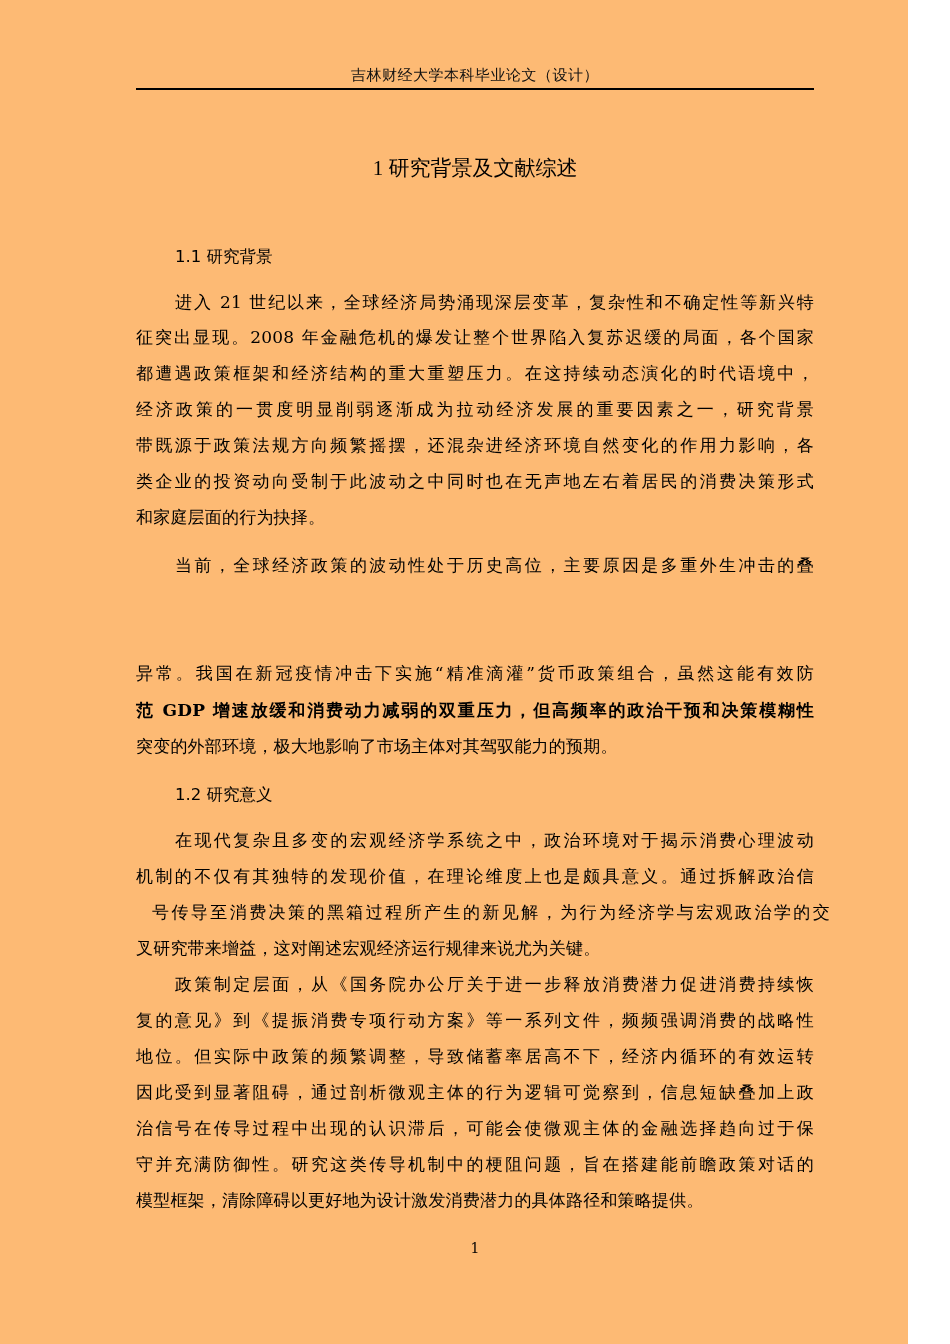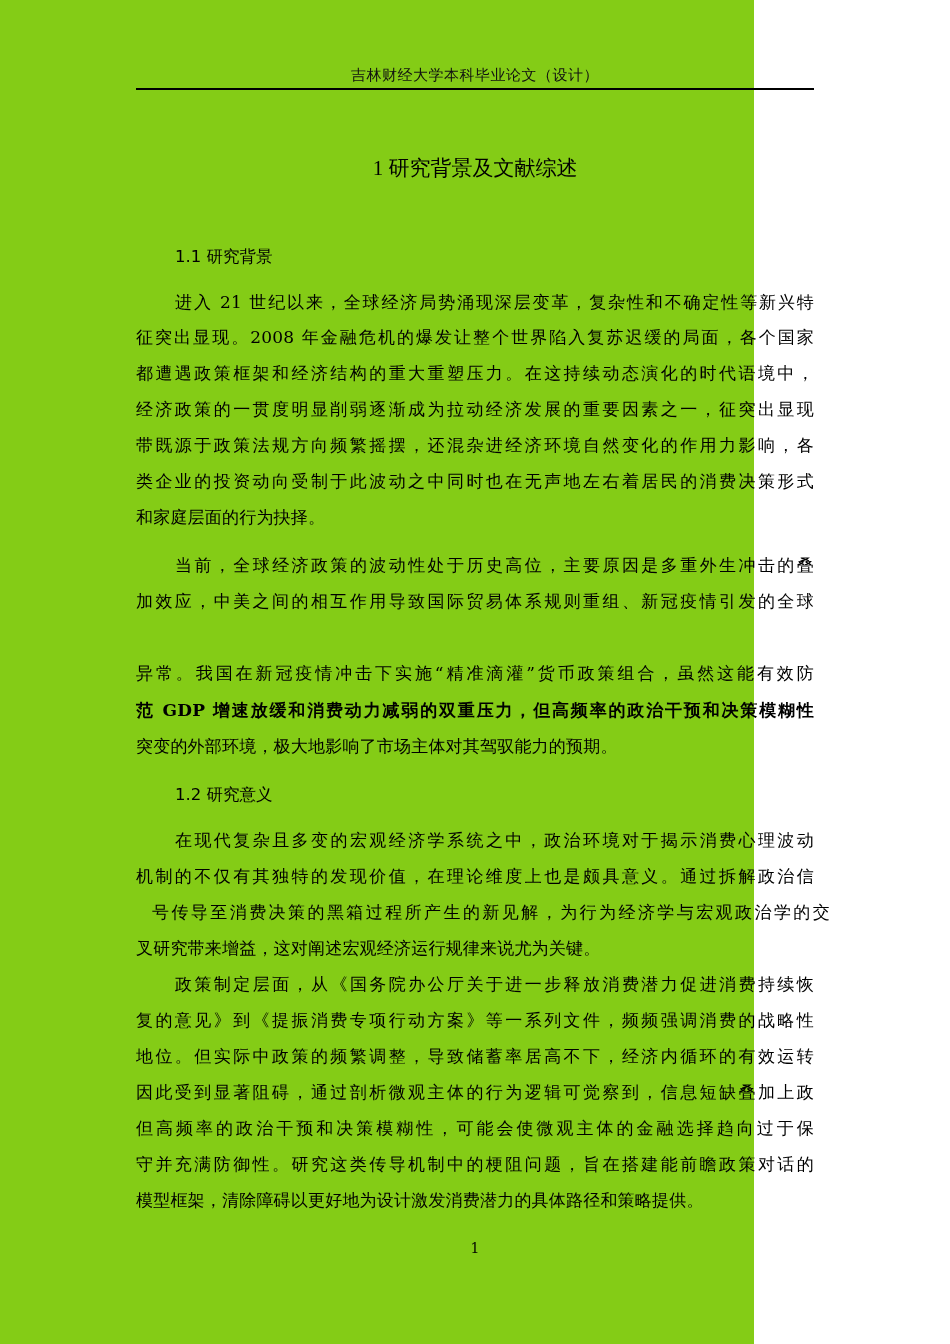--- a/index.html
+++ b/index.html
@@ -1,18 +1,18 @@
 <!DOCTYPE html>
 <html><head>
   <meta charset="utf-8">
   <style>
     html, body { margin: 0; padding: 0; background: #ffffff; }
     body { width: 950px; height: 1344px; position: relative; overflow: hidden;
            font-family: "DejaVu Serif", "Liberation Serif", serif; color: #000; }
-    .page { position: absolute; left: 0; top: 0; width: 754px; height: 1344px; background: #84cc16; }
+    .page { position: absolute; left: 0; top: 0; width: 908px; height: 1344px; background: #fdba74; }
     .header { position: absolute; left: 136px; width: 678px; top: 66px; text-align: center;
               font-size: 15px; letter-spacing: 0.5px; color: #111; }
     .header-rule { position: absolute; left: 136px; width: 678px; top: 88px; height: 2px; background: #000; }
     .chapter-title { position: absolute; left: 136px; width: 678px; top: 154px; text-align: center;
                      font-size: 21px; font-family: Liberation Serif, serif; }
     .section-title { position: absolute; left: 175px; font-size: 16.5px;
                      font-family: "DejaVu Sans", "Liberation Sans", sans-serif; }
     .line { position: absolute; left: 136px; width: 678px; font-size: 17px; white-space: nowrap;
             text-align: justify; text-align-last: justify; letter-spacing: 0.2px; }
     .line.indent { left: 175px; width: 639px; }
@@ -26,40 +26,39 @@
   <div class="header">吉林财经大学本科毕业论文（设计）</div>
   <div class="header-rule"></div>
 
   <div class="chapter-title">1 研究背景及文献综述</div>
 
   <div class="section-title" style="top:246px;">1.1 研究背景</div>
 
   <div class="line indent" style="top:291px;">进入 21 世纪以来，全球经济局势涌现深层变革，复杂性和不确定性等新兴特</div>
   <div class="line" style="top:326px;">征突出显现。2008 年金融危机的爆发让整个世界陷入复苏迟缓的局面，各个国家</div>
   <div class="line" style="top:362px;">都遭遇政策框架和经济结构的重大重塑压力。在这持续动态演化的时代语境中，</div>
-  <div class="line" style="top:398px;">经济政策的一贯度明显削弱逐渐成为拉动经济发展的重要因素之一，征突出显现</div>
+  <div class="line" style="top:398px;">经济政策的一贯度明显削弱逐渐成为拉动经济发展的重要因素之一，研究背景</div>
   <div class="line" style="top:434px;">带既源于政策法规方向频繁摇摆，还混杂进经济环境自然变化的作用力影响，各</div>
   <div class="line" style="top:470px;">类企业的投资动向受制于此波动之中同时也在无声地左右着居民的消费决策形式</div>
   <div class="line last" style="top:506px;">和家庭层面的行为抉择。</div>
 
   <div class="line indent" style="top:554px;">当前，全球经济政策的波动性处于历史高位，主要原因是多重外生冲击的叠</div>
-  <div class="line" style="top:590px;">加效应，中美之间的相互作用导致国际贸易体系规则重组、新冠疫情引发的全球</div>
   <div class="line" style="top:662px;">异常。我国在新冠疫情冲击下实施“精准滴灌”货币政策组合，虽然这能有效防</div>
   <div class="line" style="top:699px;font-weight:bold;">范 GDP 增速放缓和消费动力减弱的双重压力，但高频率的政治干预和决策模糊性</div>
   <div class="line last" style="top:735px;">突变的外部环境，极大地影响了市场主体对其驾驭能力的预期。</div>
 
   <div class="section-title" style="top:784px;">1.2 研究意义</div>
 
   <div class="line indent" style="top:829px;">在现代复杂且多变的宏观经济学系统之中，政治环境对于揭示消费心理波动</div>
   <div class="line" style="top:865px;">机制的不仅有其独特的发现价值，在理论维度上也是颇具意义。通过拆解政治信</div>
   <div class="line" style="top:901px;margin-left:16px;">号传导至消费决策的黑箱过程所产生的新见解，为行为经济学与宏观政治学的交</div>
   <div class="line last" style="top:937px;">叉研究带来增益，这对阐述宏观经济运行规律来说尤为关键。</div>
 
   <div class="line indent" style="top:973px;">政策制定层面，从《国务院办公厅关于进一步释放消费潜力促进消费持续恢</div>
   <div class="line" style="top:1009px;">复的意见》到《提振消费专项行动方案》等一系列文件，频频强调消费的战略性</div>
   <div class="line" style="top:1045px;">地位。但实际中政策的频繁调整，导致储蓄率居高不下，经济内循环的有效运转</div>
   <div class="line" style="top:1081px;">因此受到显著阻碍，通过剖析微观主体的行为逻辑可觉察到，信息短缺叠加上政</div>
-  <div class="line" style="top:1117px;">但高频率的政治干预和决策模糊性，可能会使微观主体的金融选择趋向过于保</div>
+  <div class="line" style="top:1117px;">治信号在传导过程中出现的认识滞后，可能会使微观主体的金融选择趋向过于保</div>
   <div class="line" style="top:1153px;">守并充满防御性。研究这类传导机制中的梗阻问题，旨在搭建能前瞻政策对话的</div>
   <div class="line last" style="top:1189px;">模型框架，清除障碍以更好地为设计激发消费潜力的具体路径和策略提供。</div>
 
   <div class="page-number">1</div>
 </div>
 
 </body></html>

